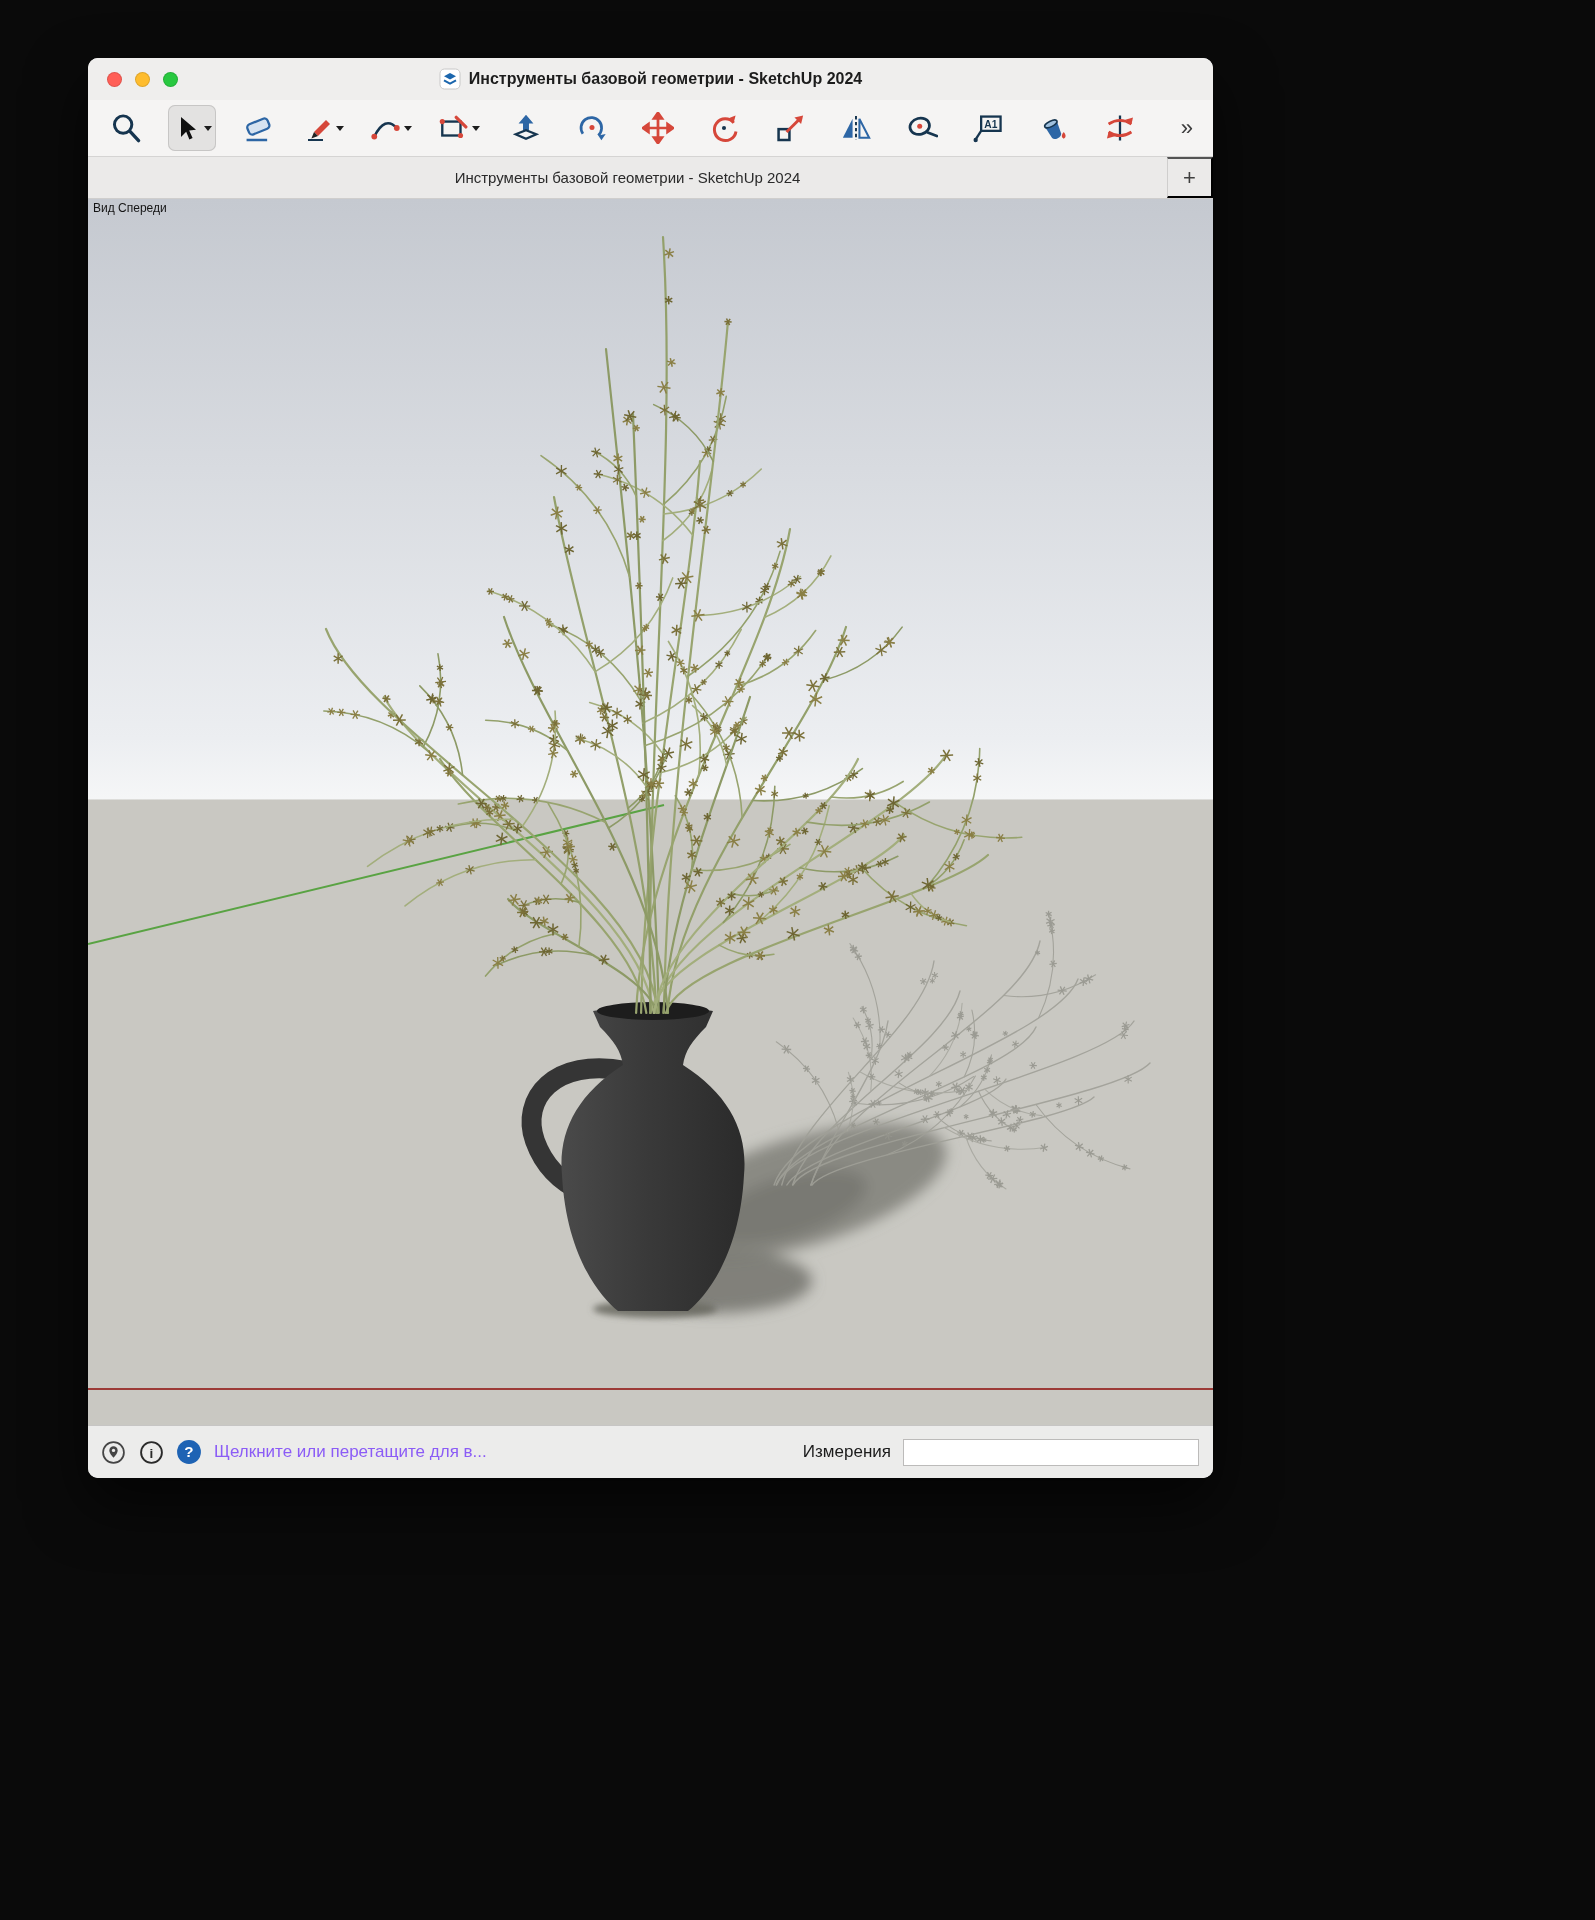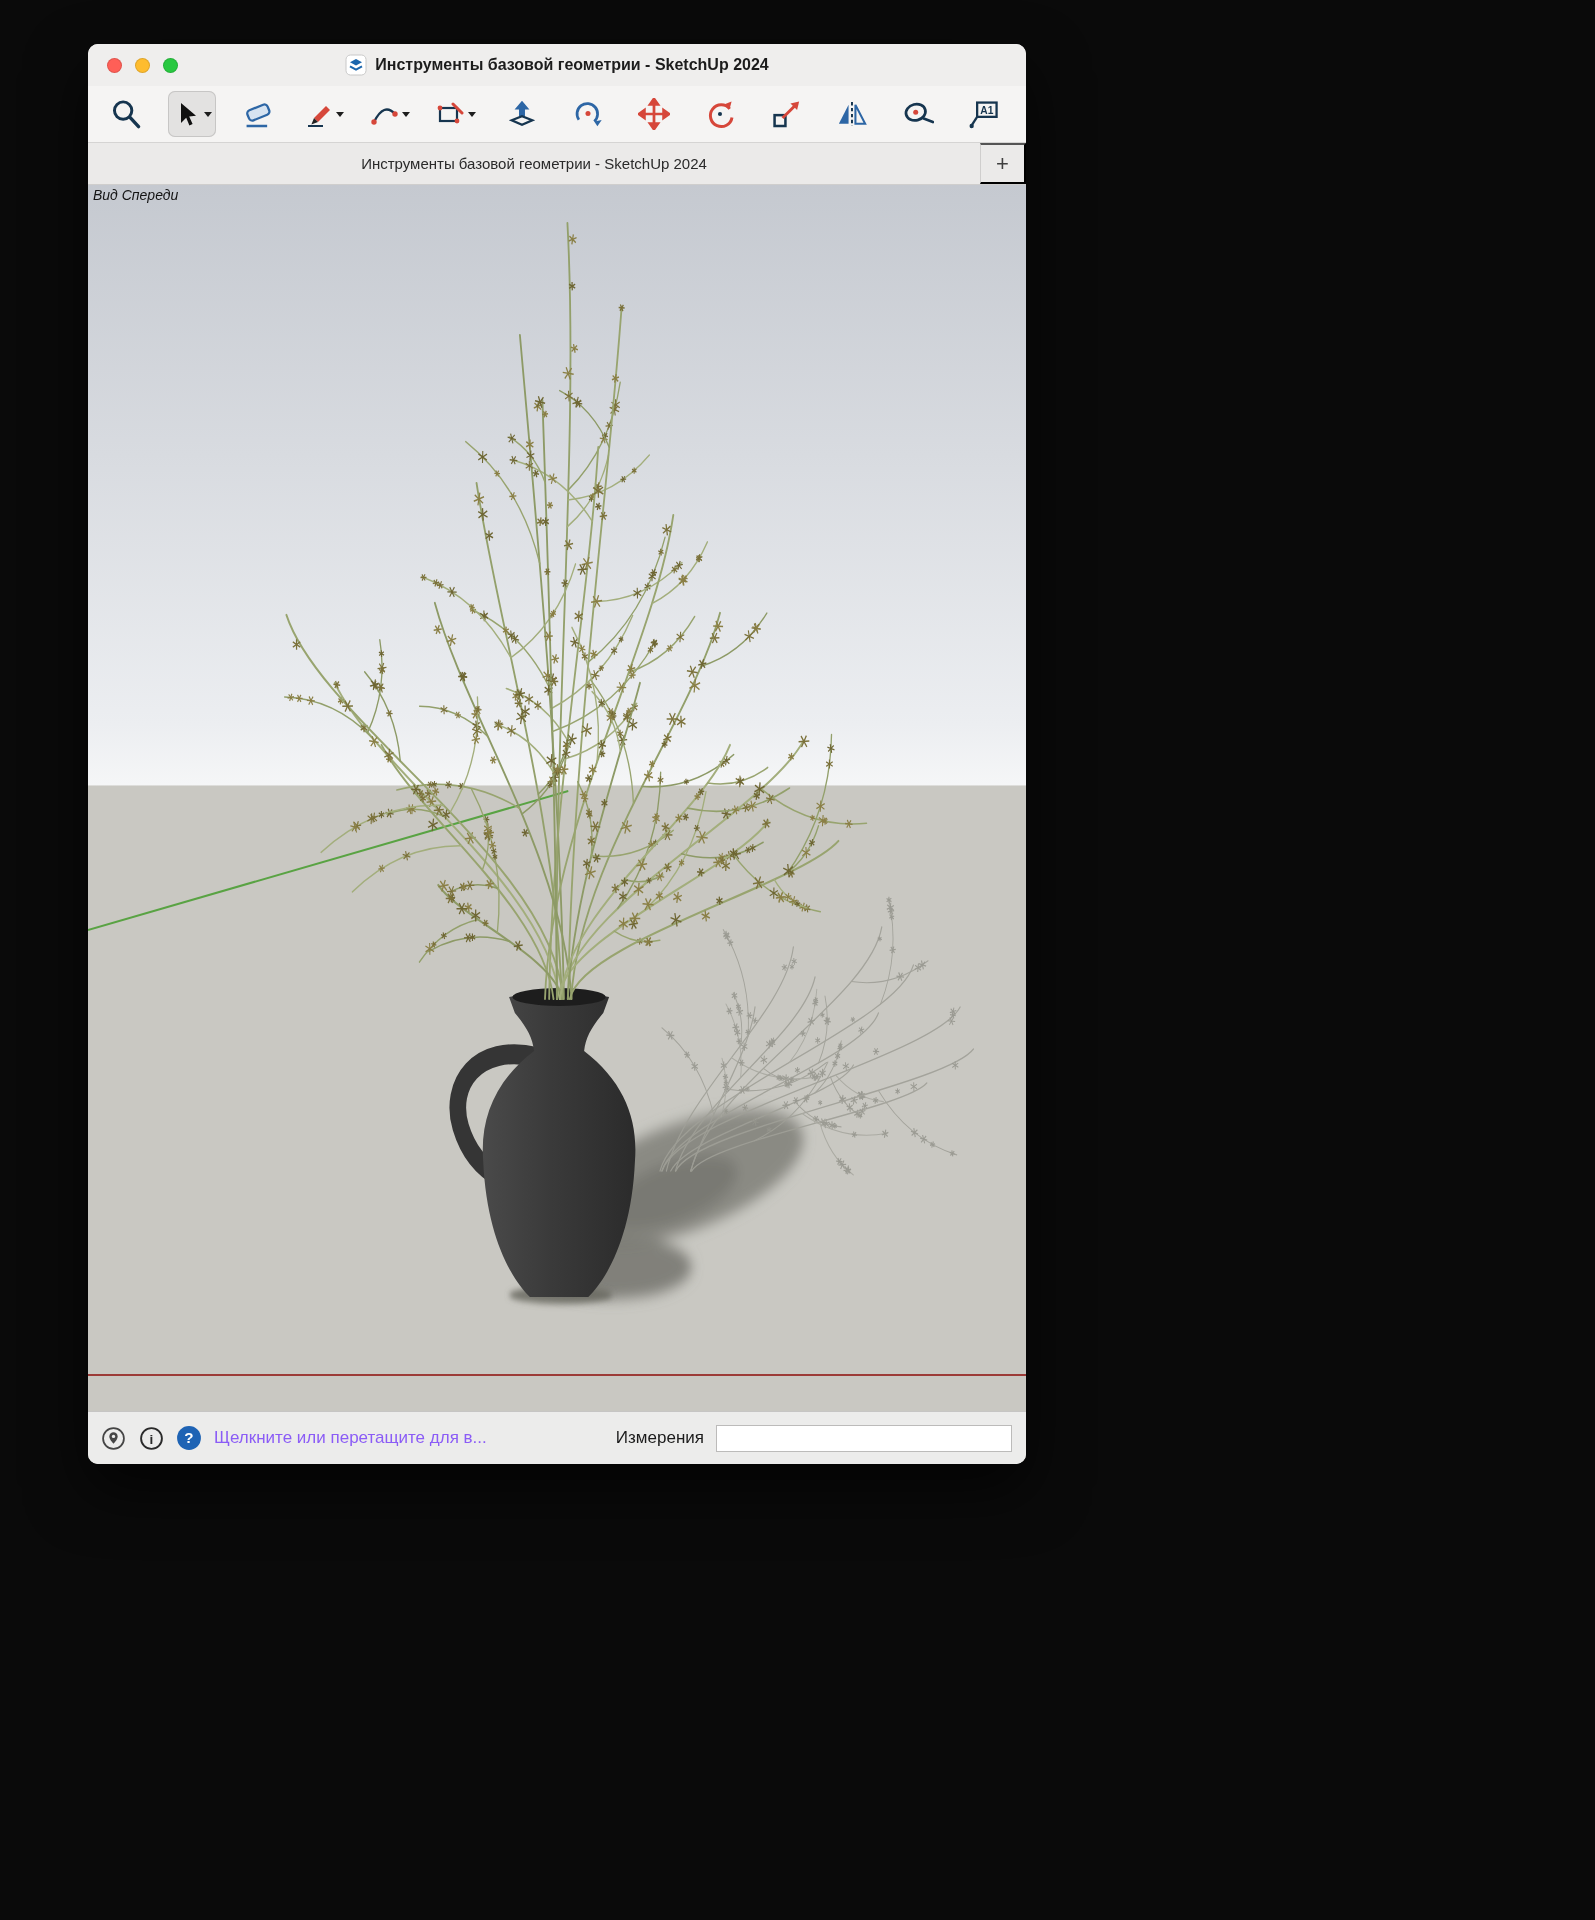--- a/index.html
+++ b/index.html
@@ -1,18 +1,18 @@
 <!DOCTYPE html>
 <html><head>
 <meta charset="utf-8">
 <style>
   * { box-sizing: border-box; margin: 0; padding: 0; }
   html,body { width:1595px; height:1920px; background:#0a0a0a; font-family:"Liberation Sans","DejaVu Sans",sans-serif; }
   .window {
-    position:absolute; left:88px; top:44px; width:938px; height:1420px;
+    position:absolute; left:88px; top:58px; width:1125px; height:1420px;
     background:#ececeb; border-radius:10px; overflow:hidden;
     box-shadow:0 25px 60px rgba(0,0,0,.65); display:flex; flex-direction:column;
   }
   
   .titlebar { height:42px; background:#efeeed; position:relative; display:flex; align-items:center; justify-content:center; flex:0 0 auto; }
   .traffic { position:absolute; left:19px; top:0; height:100%; display:flex; align-items:center; gap:13px; }
   .light { width:15px; height:15px; border-radius:50%; border:1px solid rgba(0,0,0,.12); padding:0; }
   .light.red { background:#ff5f57; } .light.yellow { background:#febc2e; } .light.green { background:#28c840; }
   .title { font-size:16px; font-weight:700; color:#1c1c1c; display:flex; align-items:center; gap:8px; }
   
@@ -23,21 +23,21 @@
   .caret { width:0; height:0; border-left:4px solid transparent; border-right:4px solid transparent; border-top:5px solid #1d1d1d; }
   .overflow { margin-left:auto; font-size:22px; color:#3c3c3c; padding:0 6px; background:none; border:none; }
   
   .tabbar { height:43px; background:#ebeae9; border-top:1px solid #d5d4d3; border-bottom:1px solid #cfcecd; display:flex; flex:0 0 auto; }
   .tab { flex:1; display:flex; align-items:center; justify-content:center; font-size:15px; color:#2a2a2a; }
   .newtab { width:46px; border-left:1px solid #cfcecd; display:flex; align-items:center; justify-content:center; font-size:22px; color:#3f3f3f; background:none; }
   
   .viewport { position:relative; flex:1 1 auto; overflow:hidden;
     background:linear-gradient(to bottom,#c5c9d0 0%, #d8dbe0 22%, #eceef1 44%, #f5f6f7 48.9%, #c9c8c2 49.05%, #c9c8c2 100%);
   }
-  .view-label { position:absolute; left:5px; top:2px; font-size:14px; color:#141414; z-index:4;font-style:italic; }
+  .view-label { position:absolute; left:5px; top:2px; font-size:12px; color:#141414; z-index:4; }
   .scene { position:absolute; left:0; top:0; width:100%; height:100%; }
   
   .statusbar { height:53px; background:#ececeb; border-top:1px solid #c6c5c4; display:flex; align-items:center; padding:0 12px; gap:12px; flex:0 0 auto; }
   .sb-icon { width:26px; height:26px; display:flex; align-items:center; justify-content:center; background:none; border:none; padding:0; }
   .hint { font-size:17px; color:#8b5cf6; margin-left:0; }
   .meas-label { margin-left:auto; font-size:17px; color:#1b1b1b;text-align:right; }
   .meas-input { width:296px; height:27px; border:1px solid #bcbbba; background:#ffffff; font-size:15px; padding:0 6px; margin-right:2px; }
 </style>
 </head>
 <body>

